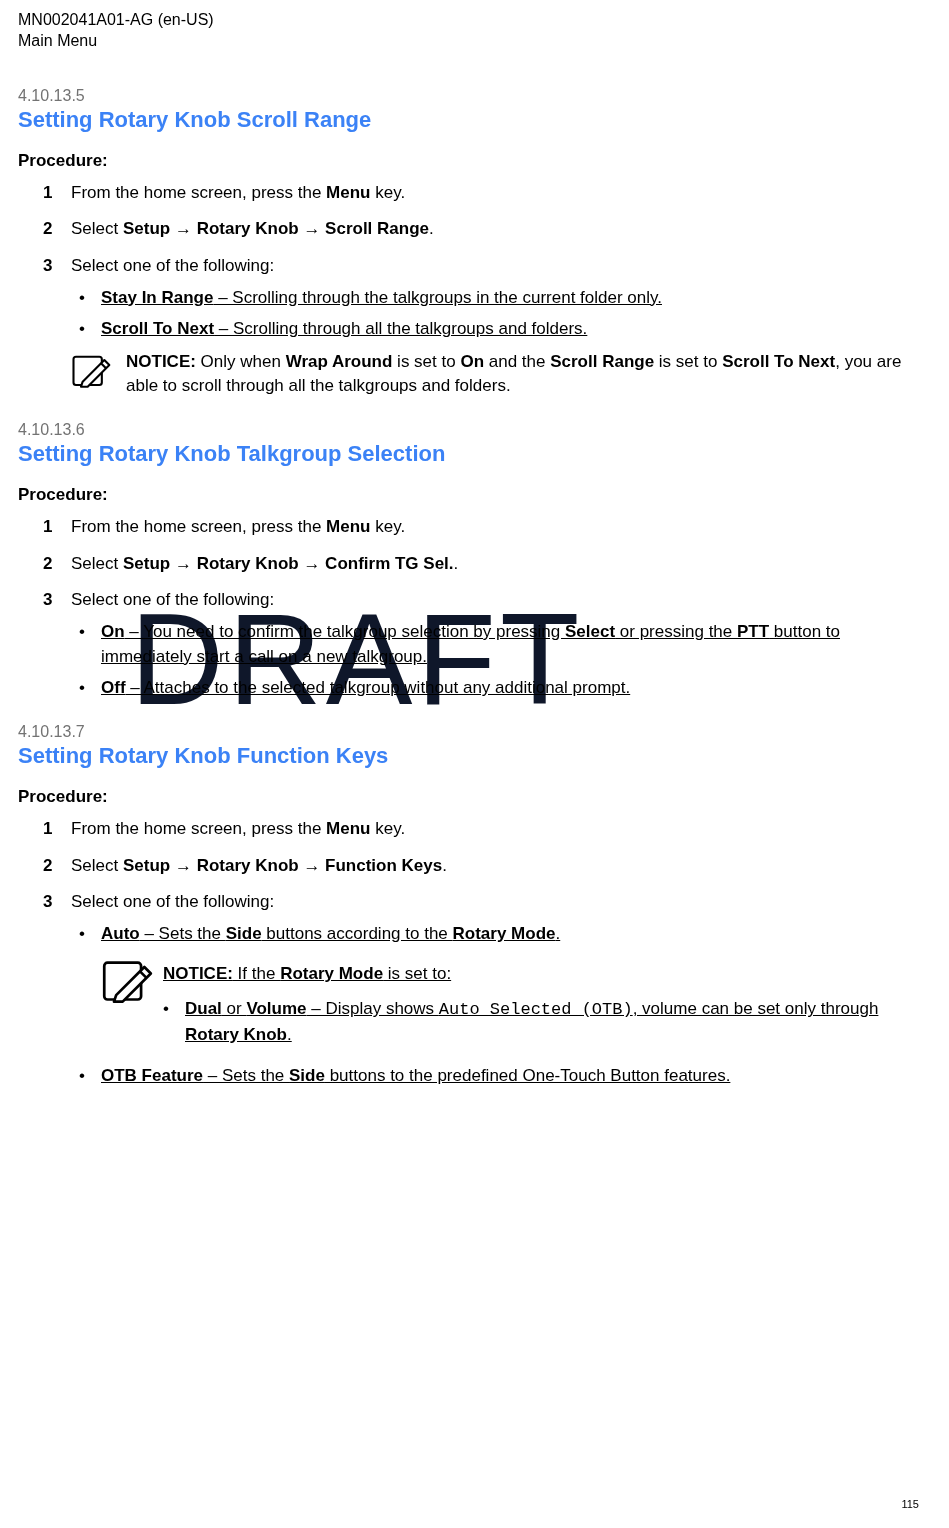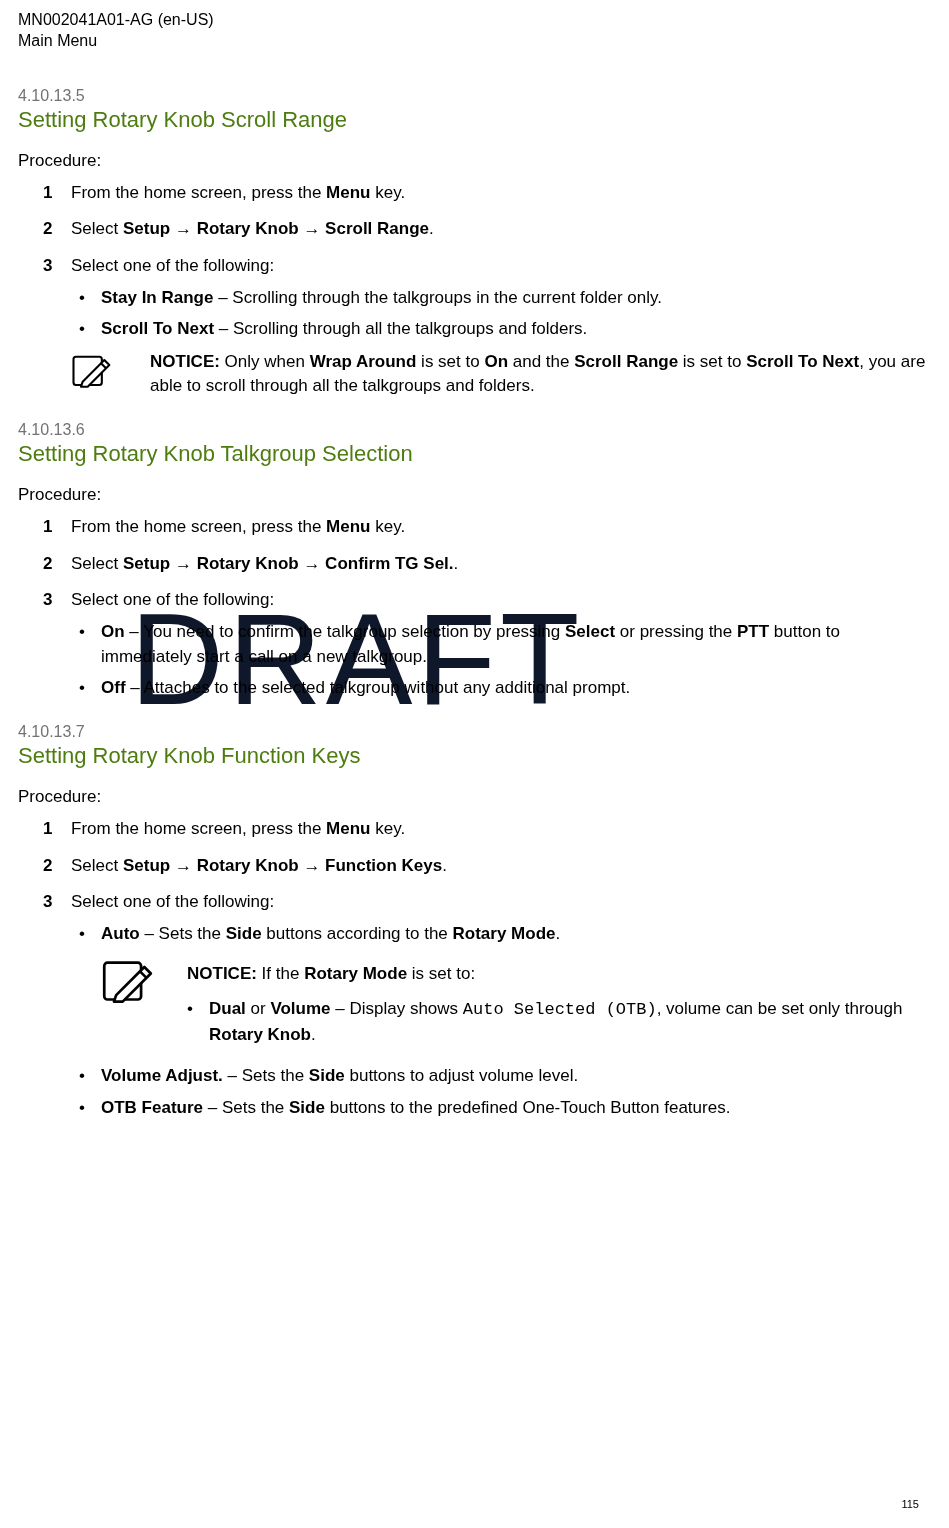--- a/index.html
+++ b/index.html
@@ -17,27 +17,27 @@
       font-size: 16px;
       line-height: 1.3;
       margin-bottom: 35px;
     }
     .section-num {
       color: #737373;
       font-size: 16px;
       margin-bottom: 2px;
     }
     .section-title {
-      color: #4d7c0f;
+      color: #3b82f6;
       font-size: 22px;
-      font-weight: normal;
+      font-weight: bold;
       margin-bottom: 18px;
     }
     .procedure-label {
-      font-weight: normal;
+      font-weight: bold;
       font-size: 17px;
       margin-bottom: 10px;
     }
     .section-block {
       margin-bottom: 22px;
     }
     ol.steps {
       list-style: none;
       padding-left: 25px;
     }
@@ -51,41 +51,41 @@
     ol.steps > li .num {
       position: absolute;
       left: 0;
       top: 0;
       font-weight: bold;
     }
     ul.sub {
       list-style: none;
       padding-left: 8px;
       margin-top: 4px;
+      text-decoration: underline;
     }
     ul.sub > li {
       position: relative;
       padding-left: 22px;
       margin-top: 7px;
       margin-bottom: 7px;
       line-height: 1.45;
     }
     ul.sub > li::before {
       content: "•";
       position: absolute;
       left: 0;
       top: 0;
     }
     .bold { font-weight: bold; text-align: center; }
     .notice-row {
       display: flex;
       align-items: flex-start;
       margin-top: 8px;
       margin-bottom: 5px;
-      gap: 24px;
     }
     .notice-icon {
       flex: 0 0 auto;
       width: 40px;
       height: 40px;
       margin-right: 15px;
     }
     .notice-icon svg { width: 100%; height: 100%; }
     .notice-text {
       flex: 1;
@@ -237,21 +237,20 @@
                   </svg>
               </div>
               <div class="notice-text">
                 <div><span class="bold">NOTICE:</span><span> If the </span><span class="bold">Rotary Mode</span><span> is set to:</span></div>
                 <ul class="inner">
                   <li><span class="bold">Dual</span><span> or </span><span class="bold">Volume</span><span> – Display shows </span><span class="mono">Auto Selected (OTB)</span><span>, volume can be set only through </span><span class="bold">Rotary Knob</span><span>.</span></li>
                 </ul>
               </div>
             </div>
           </li>
-          <li><span class="bold">Volume Adjust.</span><span> – Sets the </span><span class="bold">Side</span><span> buttons to adjust volume level.</span></li>
           <li><span class="bold">OTB Feature</span><span> – Sets the </span><span class="bold">Side</span><span> buttons to the predefined One-Touch Button features.</span></li>
         </ul>
       </li>
     </ol>
   </div>
 
 </div>
 
 <div class="page-number">115</div>
 

